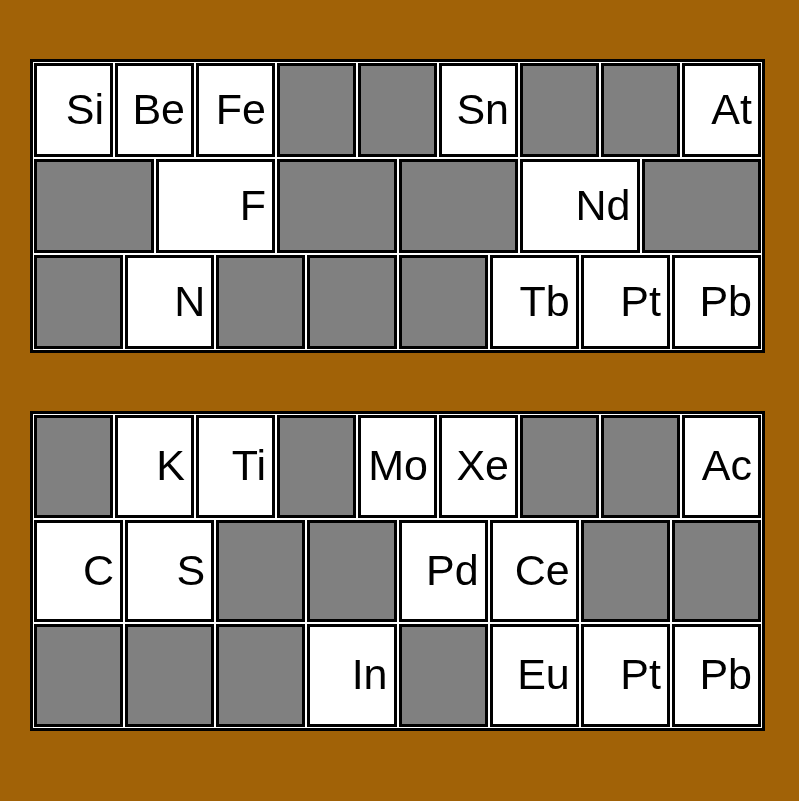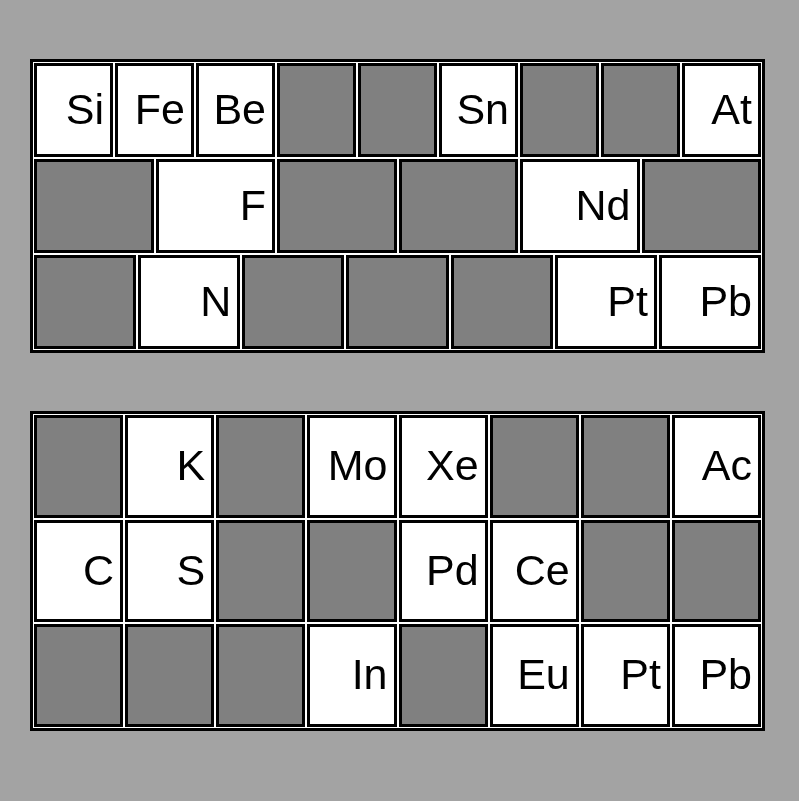--- a/index.html
+++ b/index.html
@@ -10,21 +10,21 @@
     width: 799px;
     height: 801px;
     overflow: hidden;
     font-family: "Liberation Sans", sans-serif;
   }
 
   #root {
     position: relative;
     width: 799px;
     height: 801px;
-    background: #a3a3a3;
+    background: #a16207;
   }
 
   .grid-frame {
     position: absolute;
     box-sizing: border-box;
     border: 3px solid #000000;
     background: #ffffff;
     padding: 1px;
   }
 
@@ -91,25 +91,25 @@
 
 <div id="root">
 
   <div class="grid-frame" id="grid-1">
     <div class="grid-rows">
         <div class="grid-row">
           <div class="cell">
             <span class="cell-label">Si</span>
           </div>
           <div class="cell">
+            <span class="cell-label">Be</span>
+          </div>
+          <div class="cell">
             <span class="cell-label">Fe</span>
           </div>
-          <div class="cell">
-            <span class="cell-label">Be</span>
-          </div>
           <div class="cell filled">
             <span class="cell-label"></span>
           </div>
           <div class="cell filled">
             <span class="cell-label"></span>
           </div>
           <div class="cell">
             <span class="cell-label">Sn</span>
           </div>
           <div class="cell filled">
@@ -150,40 +150,46 @@
             <span class="cell-label">N</span>
           </div>
           <div class="cell filled">
             <span class="cell-label"></span>
           </div>
           <div class="cell filled">
             <span class="cell-label"></span>
           </div>
           <div class="cell filled">
             <span class="cell-label"></span>
+          </div>
+          <div class="cell">
+            <span class="cell-label">Tb</span>
           </div>
           <div class="cell">
             <span class="cell-label">Pt</span>
           </div>
           <div class="cell">
             <span class="cell-label">Pb</span>
           </div>
         </div>
       </div>
   </div>
 
   <div class="grid-frame" id="grid-2">
     <div class="grid-rows">
         <div class="grid-row">
           <div class="cell filled">
             <span class="cell-label"></span>
           </div>
           <div class="cell">
             <span class="cell-label">K</span>
           </div>
+          <div class="cell">
+            <span class="cell-label">Ti</span>
+          </div>
           <div class="cell filled">
             <span class="cell-label"></span>
           </div>
           <div class="cell">
             <span class="cell-label">Mo</span>
           </div>
           <div class="cell">
             <span class="cell-label">Xe</span>
           </div>
           <div class="cell filled">

